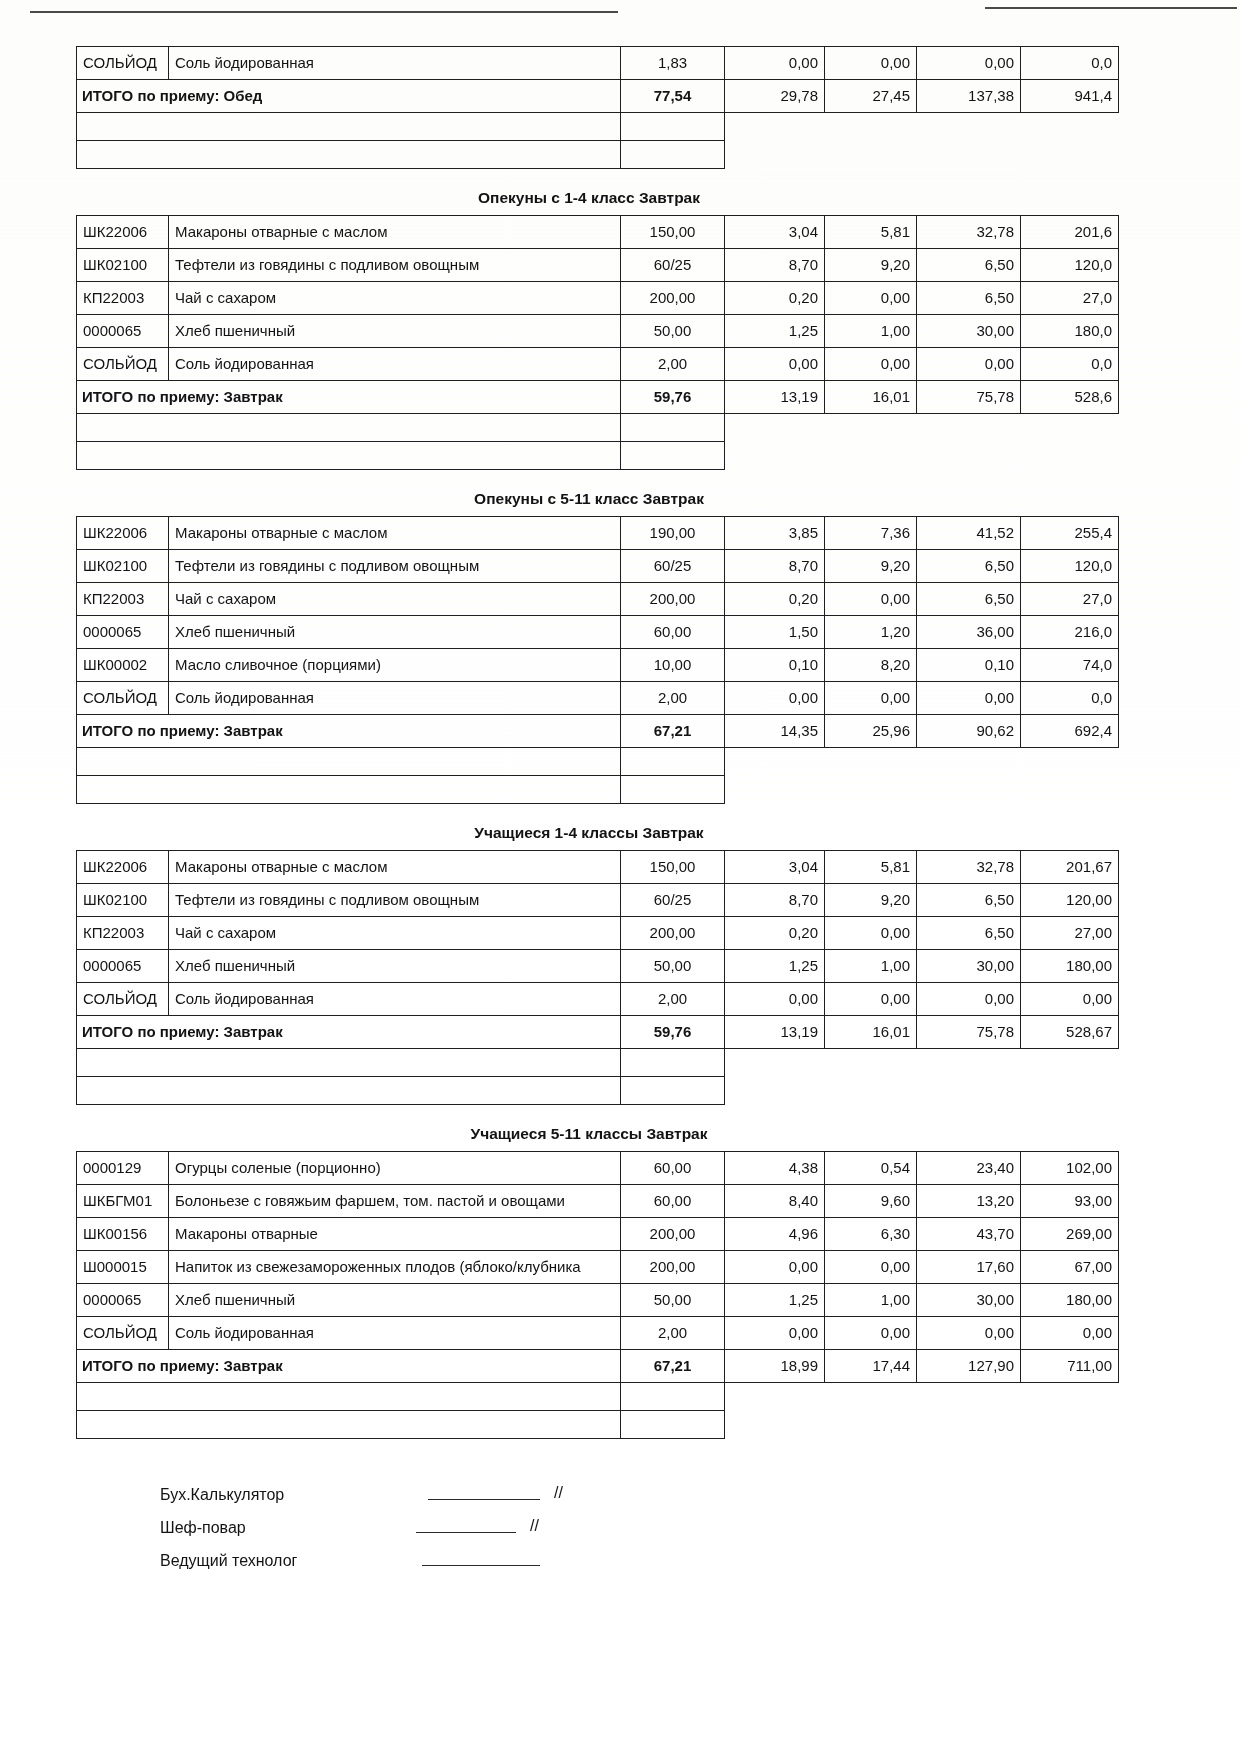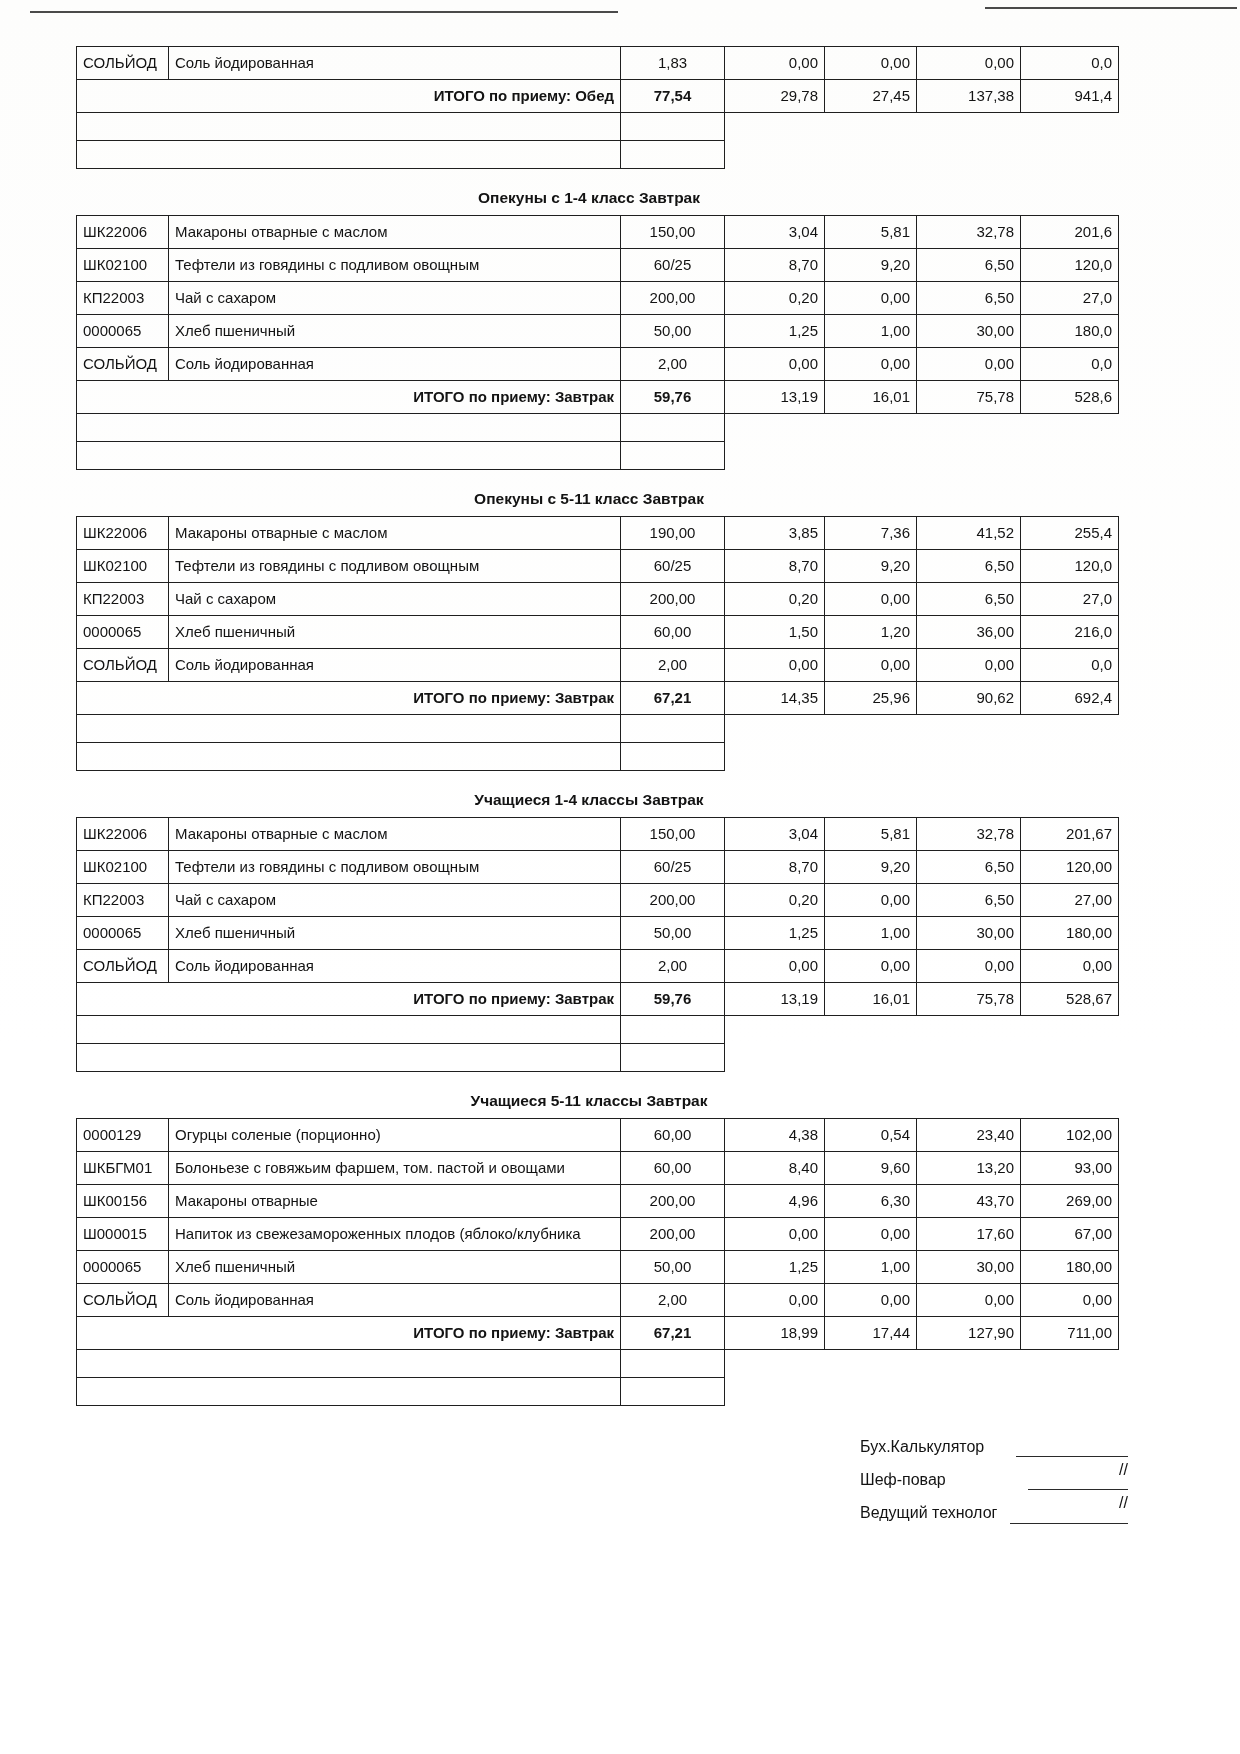--- a/index.html
+++ b/index.html
@@ -28,34 +28,34 @@
     overflow: hidden;
     white-space: nowrap;
     vertical-align: middle;
   }
   td.code-cell { padding-left: 5px; }
   td.name-cell { padding-left: 7px; }
   td.qty-cell { text-align: center; }
   td.num-cell { text-align: right; padding-right: 7px; }
   td.cut-cell { border-right: none; }
   tr.total-row td { font-size: 15px; }
-  tr.total-row td.total-label { font-weight: bold; padding-left: 5px; text-align: right; }
+  tr.total-row td.total-label { font-weight: bold; padding-left: 5px; }
   tr.total-row td.qty-cell { font-weight: bold; }
   tr.empty-row td { height: 17px; }
 
   .section-title {
     width: 1042px;
     text-align: center;
     font-weight: bold;
     font-size: 15.5px;
     margin: 20px 0 7px 0;
   }
 
   .signatures { margin: 32px 0 0 92px; }
-  .sig-row { display: flex; align-items: flex-end; height: 33px; font-size: 16px; flex-direction: column; }
+  .sig-row { display: flex; align-items: flex-end; height: 33px; font-size: 16px; }
   .sig-label { width: 268px; }
   .sig-line { border-bottom: 1.6px solid #2a2a2a; height: 1px; margin-bottom: 4px; }
   .sig-line.w1 { width: 112px; }
   .sig-line.w2 { width: 100px; margin-left: -12px; }
   .sig-line.w3 { width: 118px; margin-left: -6px; }
   .sig-mark { margin-left: 14px; font-size: 16px; margin-bottom: 2px; }
 </style>
 </head>
 <body>
 
@@ -218,20 +218,29 @@
               <td class="num-cell cut-cell">27,0</td>
             </tr>
             <tr>
               <td class="code-cell">0000065</td>
               <td class="name-cell">Хлеб пшеничный</td>
               <td class="qty-cell">60,00</td>
               <td class="num-cell">1,50</td>
               <td class="num-cell">1,20</td>
               <td class="num-cell">36,00</td>
               <td class="num-cell cut-cell">216,0</td>
+            </tr>
+            <tr>
+              <td class="code-cell">ШК00002</td>
+              <td class="name-cell">Масло сливочное (порциями)</td>
+              <td class="qty-cell">10,00</td>
+              <td class="num-cell">0,10</td>
+              <td class="num-cell">8,20</td>
+              <td class="num-cell">0,10</td>
+              <td class="num-cell cut-cell">74,0</td>
             </tr>
             <tr>
               <td class="code-cell">СОЛЬЙОД</td>
               <td class="name-cell">Соль йодированная</td>
               <td class="qty-cell">2,00</td>
               <td class="num-cell">0,00</td>
               <td class="num-cell">0,00</td>
               <td class="num-cell">0,00</td>
               <td class="num-cell cut-cell">0,0</td>
             </tr>

